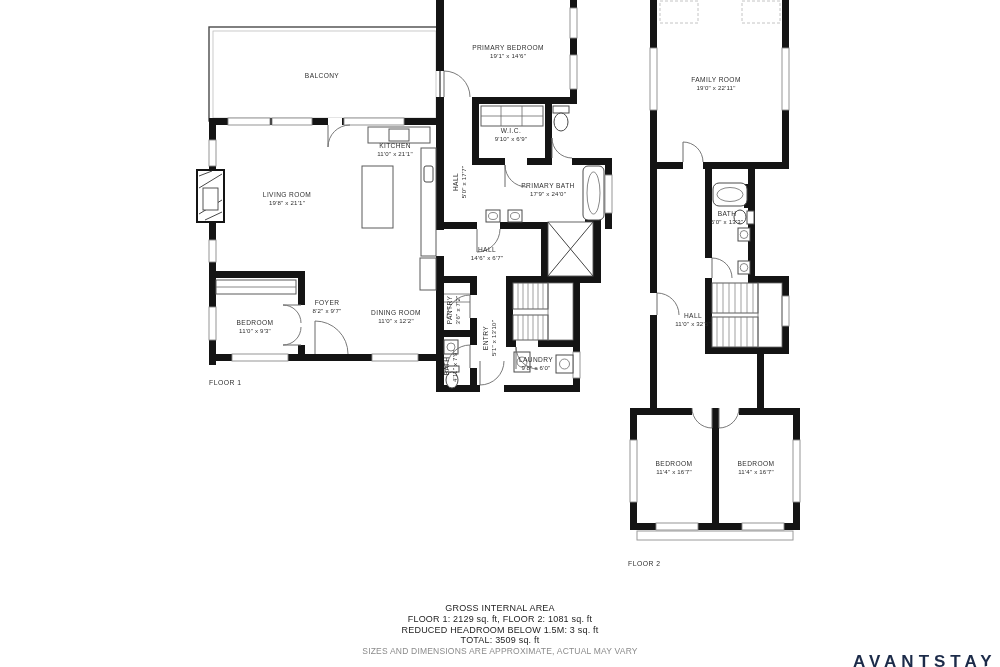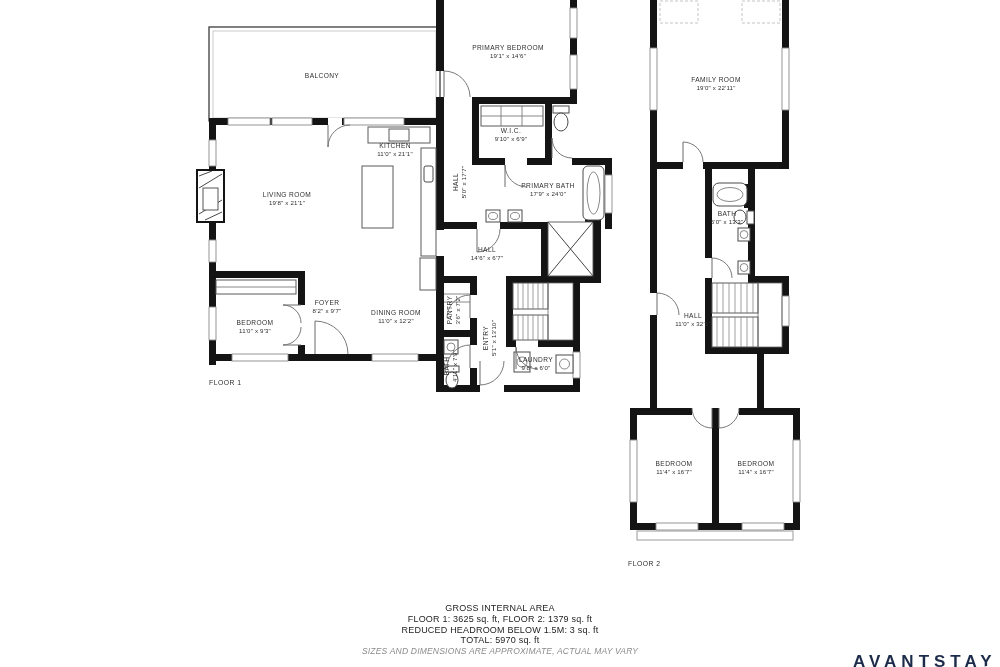--- a/index.html
+++ b/index.html
@@ -17,21 +17,21 @@
   .hatch{stroke:#333;stroke-width:0.9;}
   .dash{fill:none;stroke:#b5b5b5;stroke-width:0.8;stroke-dasharray:3 2;}
   .porch{fill:none;stroke:#9a9a9a;stroke-width:1;}
   text{fill:#2e2e2e;font-family:"Liberation Sans",sans-serif;}
   .rname{font-size:6.6px;letter-spacing:0.4px;}
   .rdims{font-size:6.1px;letter-spacing:0.2px;}
   .flabel{font-size:6.8px;letter-spacing:0.5px;}
   #summary{position:absolute;left:0;top:603px;width:1000px;text-align:center;
            font-size:9px;line-height:10.8px;color:#1d1d1d;letter-spacing:0.2px;}
   #summary .t{font-size:9px;}
-  #summary .cut{color:#8b8b8b;font-size:8.5px;font-style:italic;}
+  #summary .cut{color:#8b8b8b;font-size:8.5px;}
   #brand{position:absolute;left:853px;top:652px;width:147px;color:#1c2b49;
          font-size:17px;font-weight:700;letter-spacing:5px;white-space:nowrap;}
 </style>
 </head>
 <body>
 
 <div id="page">
 <svg width="1000" height="667" viewBox="0 0 1000 667">
 
   <g>
@@ -352,20 +352,20 @@
       <text class="rdims" x="674" y="474">11'4" x 16'7"</text>
       <text class="rname" x="756" y="466">BEDROOM</text>
       <text class="rdims" x="756" y="474">11'4" x 16'7"</text>
     </g>
     <text class="flabel" x="628" y="566">FLOOR 2</text>
   </g>
 </svg>
 
   <div id="summary">
     <div class="t">GROSS INTERNAL AREA</div>
-    <div>FLOOR 1: 3625 sq. ft, FLOOR 2: 1379 sq. ft</div>
+    <div>FLOOR 1: 2129 sq. ft, FLOOR 2: 1081 sq. ft</div>
     <div>REDUCED HEADROOM BELOW 1.5M: 3 sq. ft</div>
-    <div>TOTAL: 5970 sq. ft</div>
+    <div>TOTAL: 3509 sq. ft</div>
     <div class="cut">SIZES AND DIMENSIONS ARE APPROXIMATE, ACTUAL MAY VARY</div>
   </div>
 
   <div id="brand">AVANTSTAY</div>
 </div>
 
 </body></html>

